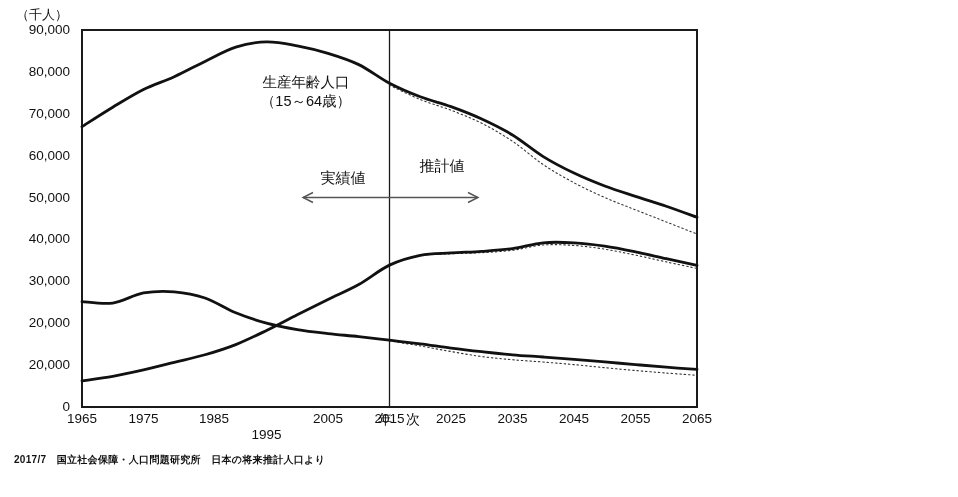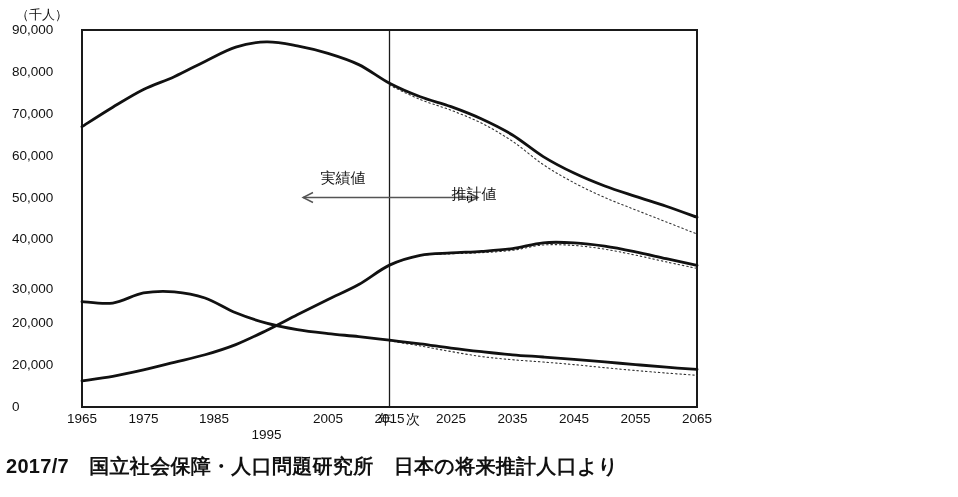--- a/index.html
+++ b/index.html
@@ -4,35 +4,35 @@
 <style>
   html,body{margin:0;padding:0;background:#ffffff;}
   .canvas{
     position:relative;width:958px;height:497px;background:#ffffff;
     font-family:"Liberation Sans","DejaVu Sans",sans-serif;color:#111;
     overflow:hidden;
     border-radius:18px;
   }
   svg.plot{position:absolute;left:0;top:0;}
   .tick{position:absolute;font-size:13.5px;color:#111;line-height:16px;}
-  .ytick{width:58px;text-align:left;left:12px;}
+  .ytick{width:58px;text-align:right;left:12px;}
   .xtick{width:48px;text-align:center;top:411px;}
   .ann{position:absolute;white-space:nowrap;color:#111;}
   .center{transform:translateX(-50%);text-align:center;}
   .unit{left:16px;top:6px;font-size:13px;}
   .note{left:497px;top:38px;font-size:14px;letter-spacing:1px;}
   .series-label{font-size:14.5px;line-height:19px;}
   .working{left:306px;top:73px;}
   .elderly{left:564px;top:255px;}
   .young{left:477px;top:358px;}
   .range-label{font-size:15px;}
   .actual{left:343px;top:169px;}
-  .proj{left:442px;top:185px;margin-left:32px;}
+  .proj{left:442px;top:157px;}
   .xtitle{left:399px;top:411px;font-size:14px;}
-  .source{left:6px;top:453px;font-size:20px;font-weight:bold;letter-spacing:.3px;}
+  .source{left:14px;top:453px;font-size:10px;font-weight:bold;letter-spacing:.3px;}
 </style>
 </head>
 <body>
 
 <div class="canvas">
 
   <svg class="plot" id="plot-svg" width="958" height="497">
       <rect x="82" y="30" width="615" height="377" fill="none" stroke="#1a1a1a" stroke-width="2"></rect>
       <line x1="389.5" y1="30" x2="389.5" y2="407" stroke="#1a1a1a" stroke-width="1.3"></line>
       <line x1="303" y1="197.5" x2="478" y2="197.5" stroke="#555555" stroke-width="1.4"></line>
@@ -45,21 +45,21 @@
       <path d="M 82 380.8780888888889 C 87.125 380.11361666666664, 102.5 378.126687037037, 112.75 376.29125555555555 C 123 374.4558240740741, 133.25 372.18055925925927, 143.5 369.8655 C 153.75 367.5504407407407, 164 364.9163277777778, 174.25 362.4009 C 184.5 359.8854722222222, 194.75 357.73866666666663, 205 354.7729333333333 C 215.25 351.80719999999997, 225.5 348.6508722222222, 235.75 344.6065 C 246 340.5621277777778, 256.25 335.4705333333334, 266.5 330.5067 C 276.75 325.54286666666667, 287 319.99747592592587, 297.25 314.82349999999997 C 307.5 309.64952407407407, 317.75 304.5181351851852, 328 299.46284444444444 C 338.25 294.4075537037037, 348.5 290.21377777777775, 358.75 284.4917555555555 C 369 278.7697333333333, 379.25 269.98004814814817, 389.5 265.1307111111111 C 399.75 260.28137407407405, 410 257.4224574074074, 420.25 255.39573333333334 C 430.5 253.36900925925926, 440.75 253.64617407407405, 451 252.97036666666665 C 461.25 252.29455925925924, 471.5 252.07115185185185, 481.75 251.34088888888888 C 492 250.61062592592592, 502.25 250.0172, 512.5 248.5887888888889 C 522.75 247.1603777777778, 533 243.7303759259259, 543.25 242.7704222222222 C 553.5 241.81046851851852, 563.75 242.27054814814815, 574 242.82906666666668 C 584.25 243.3875851851852, 594.5 244.6205148148148, 604.75 246.12153333333333 C 615 247.62255185185185, 625.25 249.7386388888889, 635.5 251.83517777777777 C 645.75 253.93171666666666, 656 256.4443518518519, 666.25 258.7007666666667 C 676.5 260.95718148148154, 691.875 264.2615166666667, 697 265.3736666666667" fill="none" stroke-linejoin="round" stroke-linecap="round" stroke="#111111" stroke-width="2.8"></path>
       <path d="M 82 301.58242222222225 C 87.125 301.8218870370371, 102.5 304.45390555555554, 112.75 303.0192111111111 C 123 301.5845166666666, 133.25 294.84808518518514, 143.5 292.97425555555554 C 153.75 291.10042592592595, 164 290.9468333333333, 174.25 291.7762333333333 C 184.5 292.60563333333334, 194.75 294.4452537037037, 205 297.95065555555556 C 215.25 301.4560574074074, 225.5 308.60649074074075, 235.75 312.80864444444444 C 246 317.0107981481481, 256.25 320.3612111111111, 266.5 323.1635777777778 C 276.75 325.96594444444446, 287 327.88236111111115, 297.25 329.62284444444447 C 307.5 331.3633277777778, 317.75 332.4412685185185, 328 333.60647777777774 C 338.25 334.771687037037, 348.5 335.5138185185185, 358.75 336.6141 C 369 337.7143814814815, 379.25 339.00176666666664, 389.5 340.20816666666667 C 399.75 341.4145666666667, 410 342.5455666666667, 420.25 343.8525 C 430.5 345.15943333333337, 440.75 346.7491166666666, 451 348.04976666666664 C 461.25 349.35041666666666, 471.5 350.52819259259263, 481.75 351.6564 C 492 352.7846074074074, 502.25 353.92817407407404, 512.5 354.8190111111111 C 522.75 355.7098481481481, 533 356.2523092592593, 543.25 357.00142222222223 C 553.5 357.7505351851852, 563.75 358.49755370370366, 574 359.31368888888886 C 584.25 360.12982407407407, 594.5 361.0178685185185, 604.75 361.89823333333334 C 615 362.77859814814815, 625.25 363.7169092592593, 635.5 364.5958777777778 C 645.75 365.4748462962963, 656 366.3705703703704, 666.25 367.17204444444445 C 676.5 367.9735185185185, 691.875 369.0326092592593, 697 369.40472222222223" fill="none" stroke-linejoin="round" stroke-linecap="round" stroke="#111111" stroke-width="2.8"></path>
     </svg>
 
   <div class="ann unit">（千人）</div>
 
   <div id="ytick-layer">
       <div class="tick ytick" style="top: 399px;">0</div>
       <div class="tick ytick" style="top: 357.111px;">20,000</div>
       <div class="tick ytick" style="top: 315.222px;">20,000</div>
-      <div class="tick ytick" style="top: 273.333px; margin-top: 8px;">30,000</div>
+      <div class="tick ytick" style="top: 273.333px;">30,000</div>
       <div class="tick ytick" style="top: 231.444px;">40,000</div>
       <div class="tick ytick" style="top: 189.556px;">50,000</div>
       <div class="tick ytick" style="top: 147.667px;">60,000</div>
       <div class="tick ytick" style="top: 105.778px;">70,000</div>
       <div class="tick ytick" style="top: 63.8889px;">80,000</div>
       <div class="tick ytick" style="top: 22px;">90,000</div>
     </div>
   <div id="xtick-layer">
       <div class="tick xtick" style="left: 58px;">1965</div>
       <div class="tick xtick" style="left: 119.5px;">1975</div>
@@ -68,20 +68,24 @@
       <div class="tick xtick" style="left: 304px;">2005</div>
       <div class="tick xtick" style="left: 365.5px;">2015</div>
       <div class="tick xtick" style="left: 427px;">2025</div>
       <div class="tick xtick" style="left: 488.5px;">2035</div>
       <div class="tick xtick" style="left: 550px;">2045</div>
       <div class="tick xtick" style="left: 611.5px;">2055</div>
       <div class="tick xtick" style="left: 673px;">2065</div>
     </div>
 
 
+  <div class="ann center series-label working">
+    <div>生産年齢人口</div>
+    <div>（15～64歳）</div>
+  </div>
 
 
 
   <div class="ann center range-label actual">実績値</div>
   <div class="ann center range-label proj">推計値</div>
 
   <div class="ann center xtitle">年　次</div>
 
   <div class="ann source">2017/7　国立社会保障・人口問題研究所　日本の将来推計人口より</div>
 </div>

